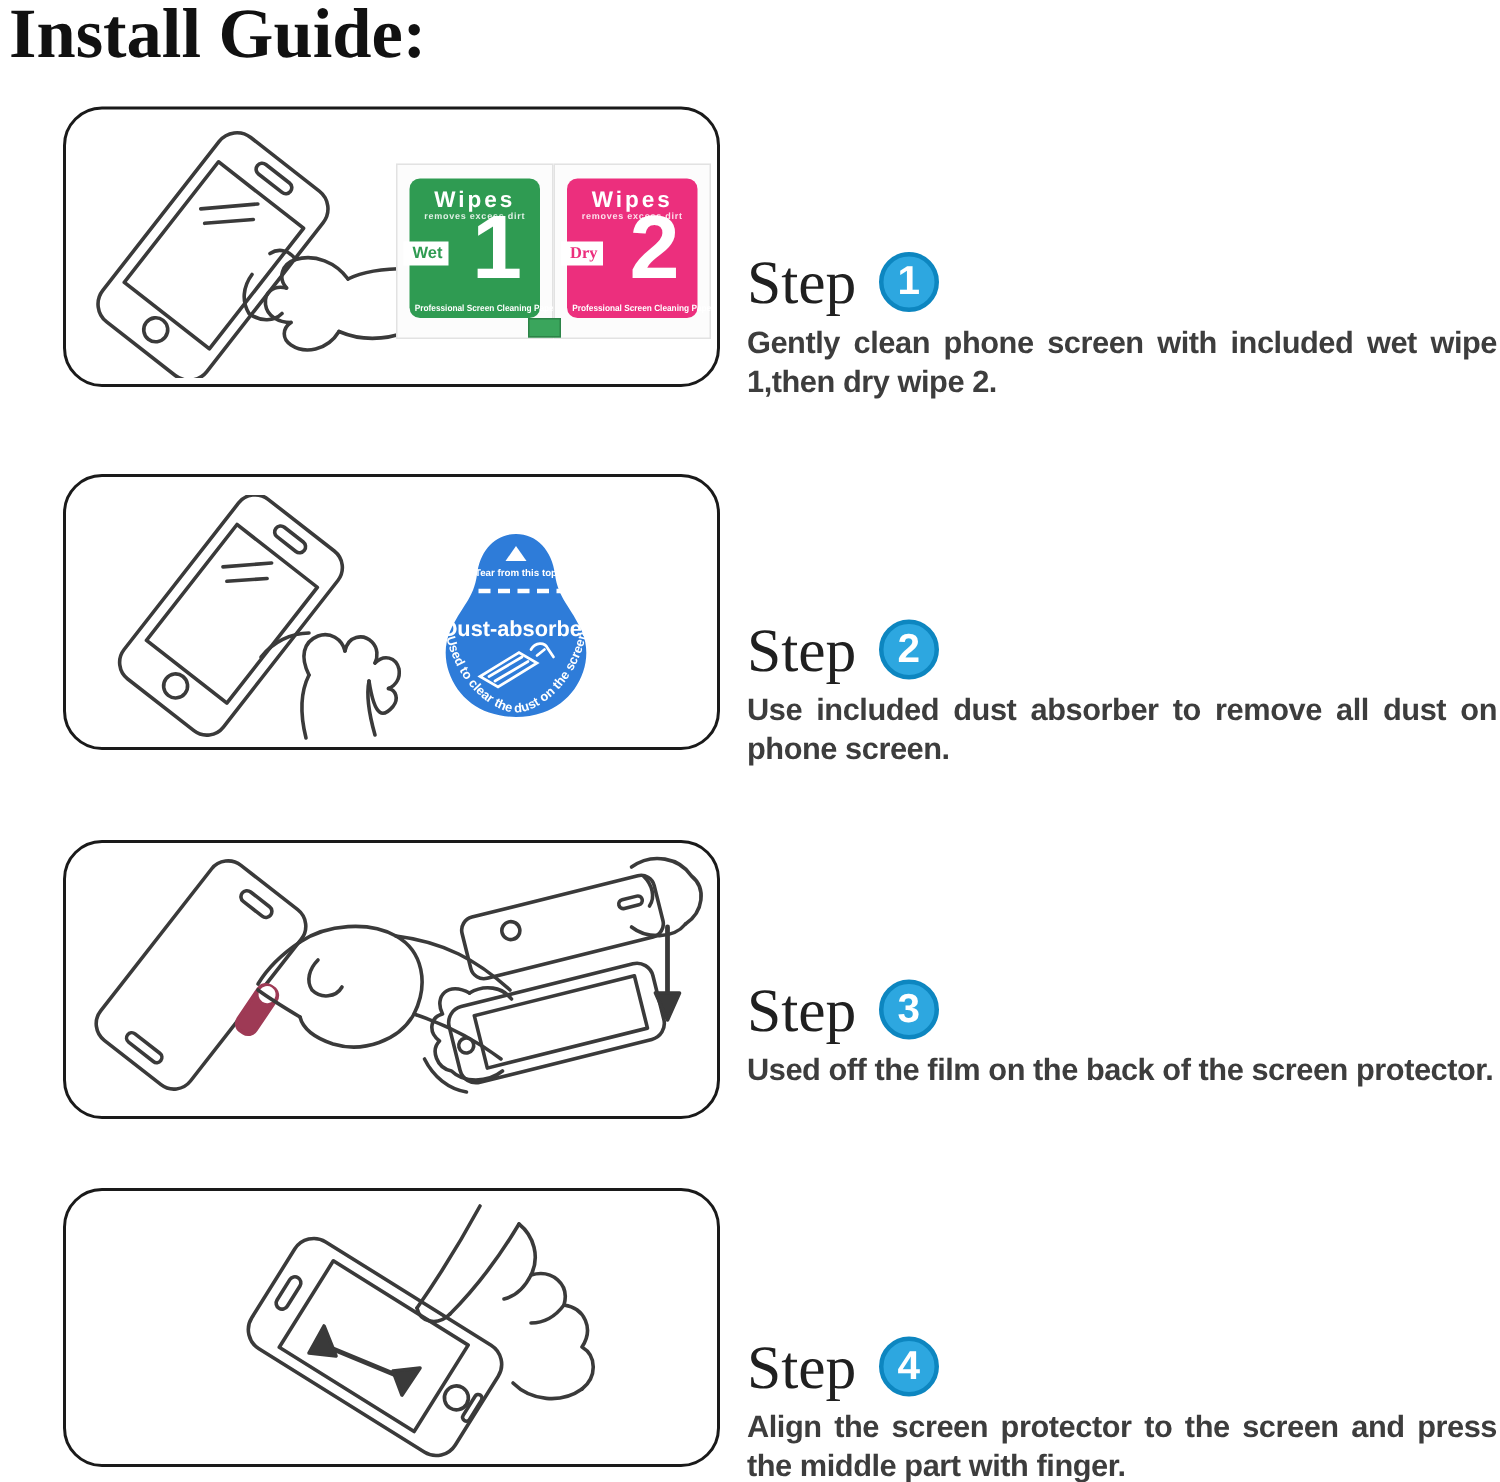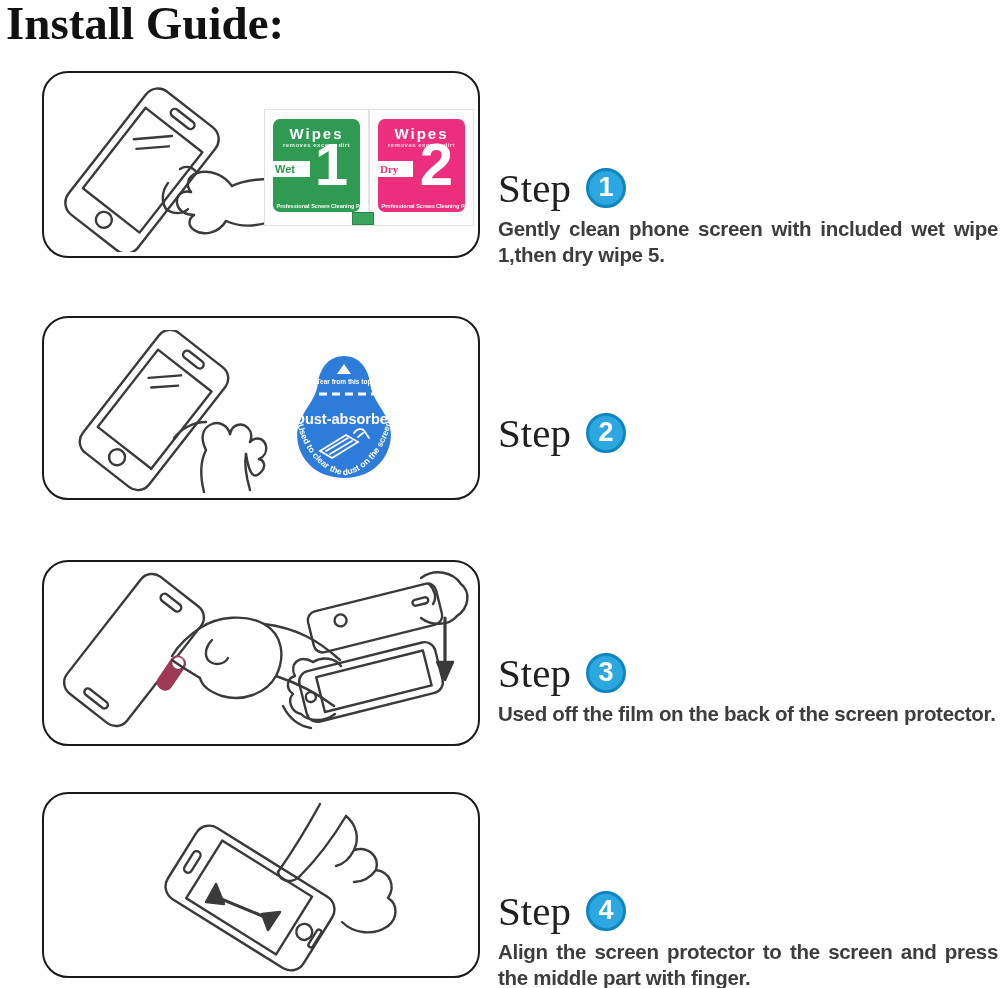--- a/index.html
+++ b/index.html
@@ -50,21 +50,21 @@
   .packet-inner {
     position:absolute; left:8px; right:8px; top:9px; bottom:13px;
     border-radius:7px; color:#fff;
   }
   .packet-inner.wet { background:#2f9b52; }
   .packet-inner.dry { background:#ec2f7d; }
   .wipes-title { text-align:center; margin-top:6px; font-size:15px; font-weight:bold; letter-spacing:2px; }
   .wipes-sub { text-align:center; font-size:6px; font-weight:bold; opacity:.85; letter-spacing:.5px; }
   .wipes-tag {
     position:absolute; left:-4px; top:42px; background:#fff;
-    font-size:11px; font-weight:bold; padding:2px 15px 2px 6px;
+    font-size:11px; font-weight:bold; padding:2px 4px 2px 6px;
   }
   .wet .wipes-tag { color:#2f9b52; }
   .dry .wipes-tag { color:#ec2f7d;font-family:Liberation Serif, serif; }
   .wipes-num {
     position:absolute; right:12px; top:16px; font-size:60px; font-weight:bold;
     color:#fff; line-height:1;
   }
   .wipes-footer {
     position:absolute; bottom:3px; left:0; right:0; text-align:center;
     font-size:6px; font-weight:bold; white-space:nowrap; transform:scaleX(.92);
@@ -257,28 +257,29 @@
       </g>
     </svg>
   </div>
 </div>
 
 <div class="step" id="step1">
   <div class="step-header">
     <span class="step-word">Step</span>
     <span class="step-circle">1</span>
   </div>
-  <div class="step-desc">Gently clean phone screen with included wet wipe 1,then dry wipe 5.</div>
+  <div class="step-desc">Gently clean phone screen with included wet wipe 1,then dry wipe 2.</div>
 </div>
 
 <div class="step" id="step2">
   <div class="step-header">
     <span class="step-word">Step</span>
     <span class="step-circle">2</span>
   </div>
+  <div class="step-desc">Use included dust absorber to remove all dust on phone screen.</div>
 </div>
 
 <div class="step" id="step3">
   <div class="step-header">
     <span class="step-word">Step</span>
     <span class="step-circle">3</span>
   </div>
   <div class="step-desc">Used off the film on the back of the screen protector.</div>
 </div>
 

